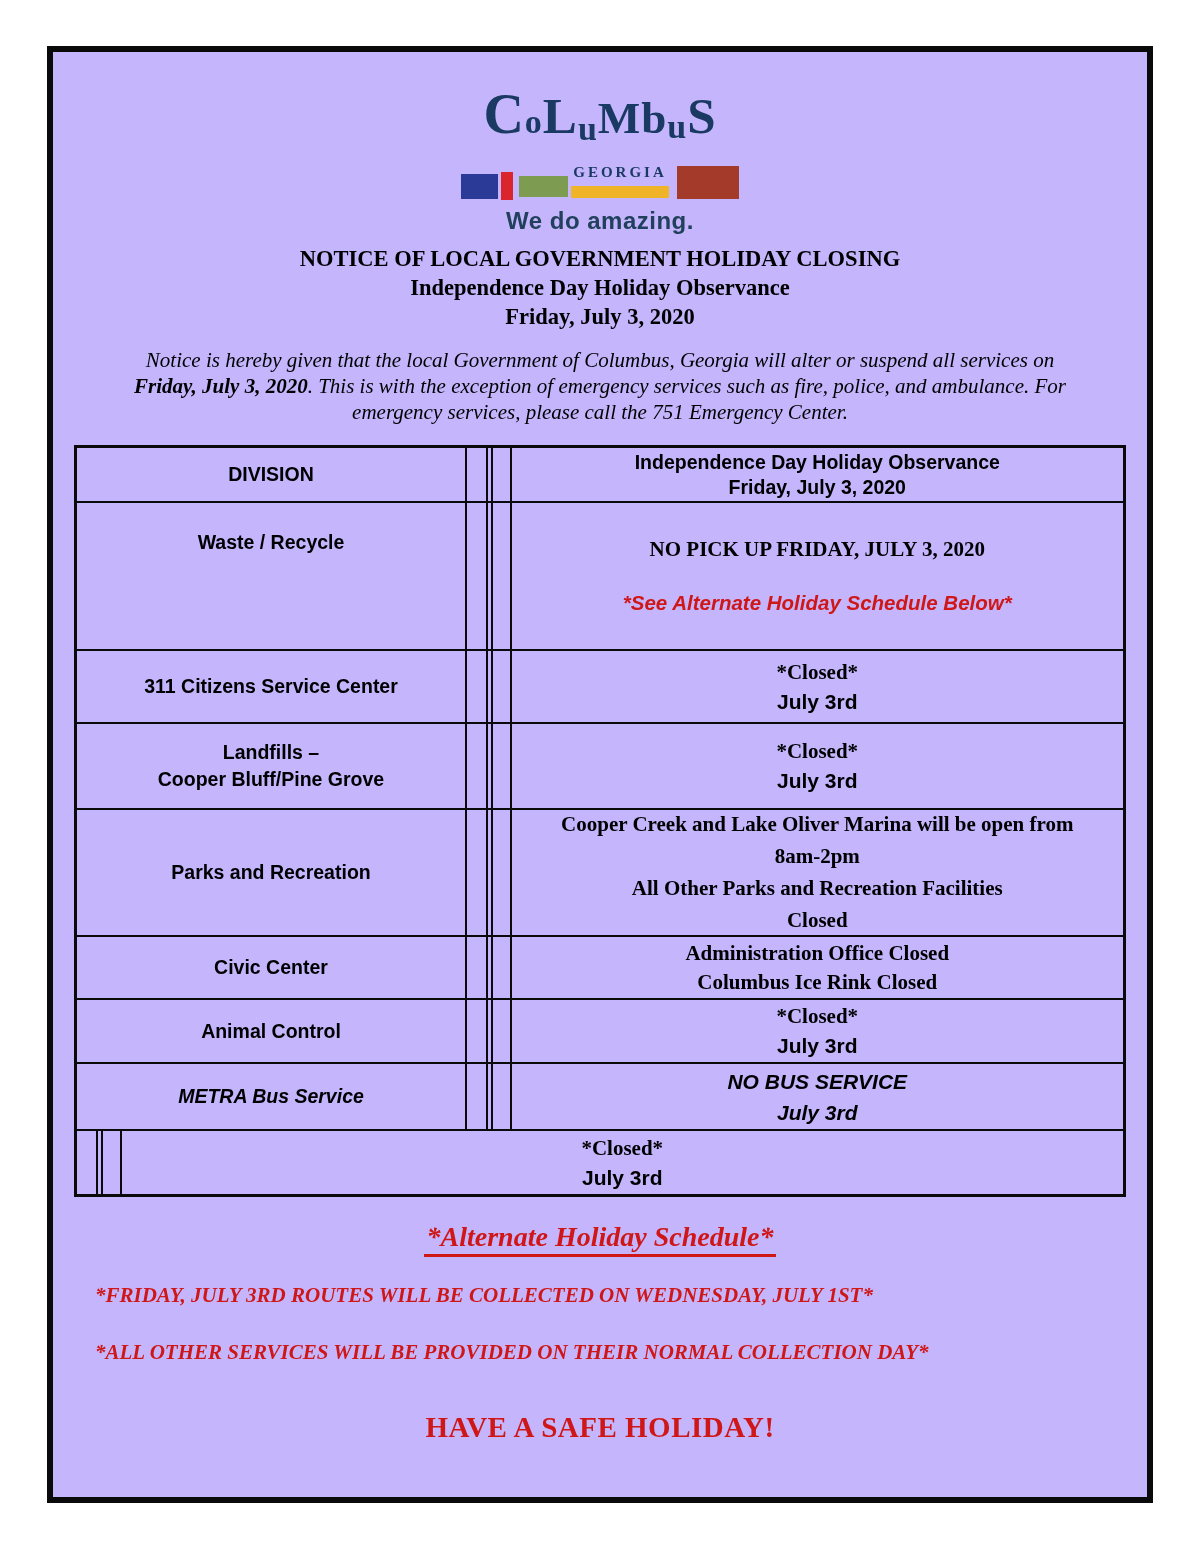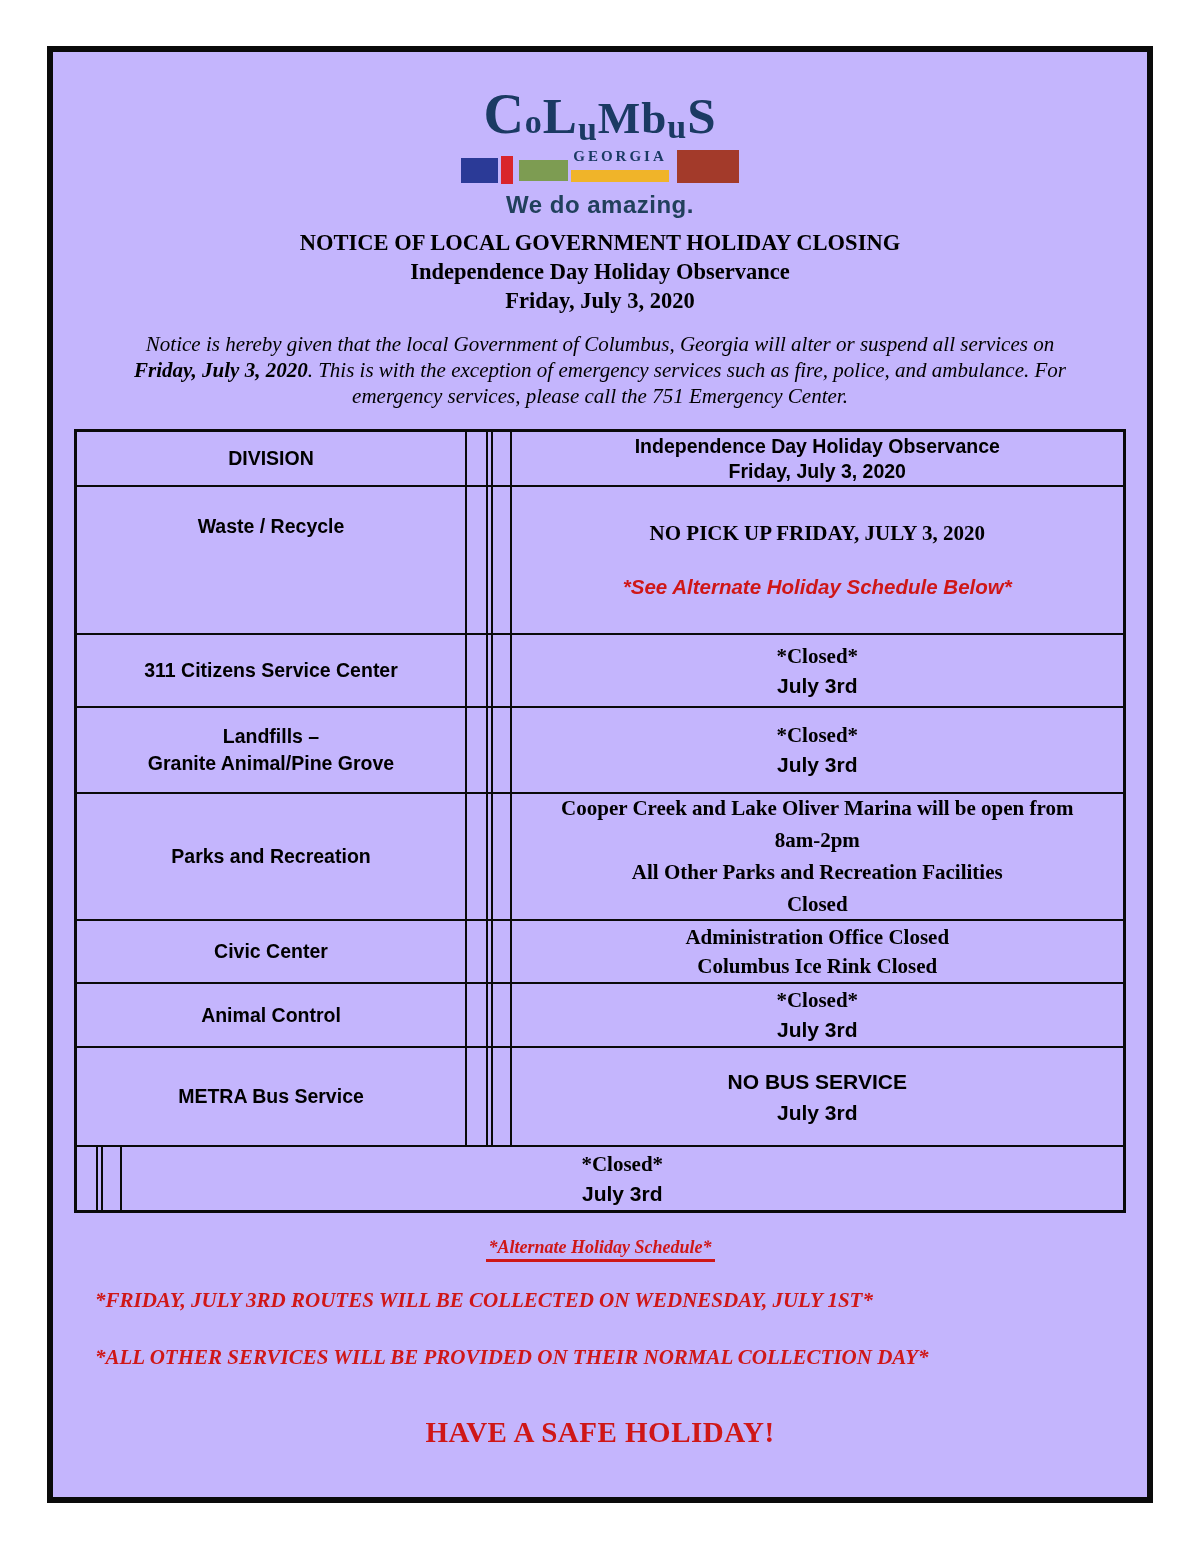--- a/index.html
+++ b/index.html
@@ -32,21 +32,21 @@
     white-space: nowrap;
   }
   .wordmark span:nth-child(1){ font-size: 56px; }
   .wordmark span:nth-child(2){ font-size: 34px; }
   .wordmark span:nth-child(3){ font-size: 51px; }
   .wordmark span:nth-child(4){ font-size: 34px; vertical-align: -7px; }
   .wordmark span:nth-child(5){ font-size: 45px; }
   .wordmark span:nth-child(6){ font-size: 45px; }
   .wordmark span:nth-child(7){ font-size: 34px; vertical-align: -5px; }
   .wordmark span:nth-child(8){ font-size: 51px; }
-  .colorbar { position: relative; height: 38px; width: 282px; margin-top: 0; }
+  .colorbar { position: relative; height: 38px; width: 282px; margin-top: 16px; }
   .blk { position: absolute; }
   .blk-blue   { left: 2px;   top: 10px; width: 37px; height: 25px; background: var(--logo_blue); }
   .blk-red    { left: 42px;  top: 8px;  width: 12px; height: 28px; background: var(--logo_red); }
   .blk-green  { left: 60px;  top: 12px; width: 49px; height: 21px; background: var(--logo_green); }
   .blk-yellow { left: 112px; top: 22px; width: 98px; height: 12px; background: var(--logo_yellow); }
   .blk-brick  { left: 218px; top: 2px;  width: 62px; height: 33px; background: var(--logo_brick); }
   .georgia {
     position: absolute; left: 112px; top: 0; width: 98px;
     text-align: center;
     font-family: "Liberation Serif", serif;
@@ -109,39 +109,39 @@
   .t-header .c-content { gap: 0; font-family: "Liberation Sans", sans-serif; font-weight: bold; font-size: 19.5px; line-height: 25px; }
   #table-rows .t-row:nth-child(1) { height: 148px; }
   #table-rows .t-row:nth-child(1) .c-content { gap: 30px; }
   #table-rows .t-row:nth-child(1) .c-div { justify-content: flex-start; padding-top: 26px; }
   #table-rows .t-row:nth-child(2) { height: 73px; }
   #table-rows .t-row:nth-child(3) { height: 86px; }
   #table-rows .t-row:nth-child(4) { height: 127px; }
   #table-rows .t-row:nth-child(4) .c-content { gap: 9px; }
   #table-rows .t-row:nth-child(5) { height: 63px; }
   #table-rows .t-row:nth-child(6) { height: 64px; }
-  #table-rows .t-row:nth-child(7) { height: 99px; }
+  #table-rows .t-row:nth-child(7) { height: 67px; font-style: italic; }
   #table-rows .t-row:nth-child(7) .c-content { gap: 8px; }
   #table-rows .t-row:nth-child(8) { height: 63px; }
   .ln-serif { font-family: "Liberation Serif", serif; font-weight: bold; font-size: 21px; line-height: 23px; }
   .ln-sans  { font-family: "Liberation Sans", sans-serif; font-weight: bold; font-size: 21px; line-height: 23px; }
   .ln-redsans {
     font-family: "Liberation Sans", sans-serif;
     font-weight: bold; font-style: italic;
     font-size: 20.5px; line-height: 23px;
     color: var(--red);
   }
 
   
   .alt-wrap { text-align: center; margin-top: 24px; }
   .alt-title {
     display: inline-block;
     color: var(--red);
     font-weight: bold; font-style: italic;
-    font-size: 18px;
+    font-size: 28px;
     border-bottom: 3px solid var(--red);
     padding: 0 3px 1px 3px;
   }
   .red-note {
     margin: 26px 0 0 42px;
     color: var(--red);
     font-weight: bold; font-style: italic;
     font-size: 21px;
   }
   .red-note + .red-note { margin-top: 32px; }
@@ -213,21 +213,21 @@
           <div class="c-n1"></div>
           <div class="c-n2"></div>
           <div class="c-content">
             <div class="ln-serif">*Closed*</div>
             <div class="ln-sans">July 3rd</div>
           </div>
         </div>
         <div class="t-row">
           <div class="c-div">
             <div>Landfills –</div>
-            <div>Granite Animal/Pine Grove</div>
+            <div>Cooper Bluff/Pine Grove</div>
           </div>
           <div class="c-n1"></div>
           <div class="c-n2"></div>
           <div class="c-content">
             <div class="ln-serif">*Closed*</div>
             <div class="ln-sans">July 3rd</div>
           </div>
         </div>
         <div class="t-row">
           <div class="c-div">

